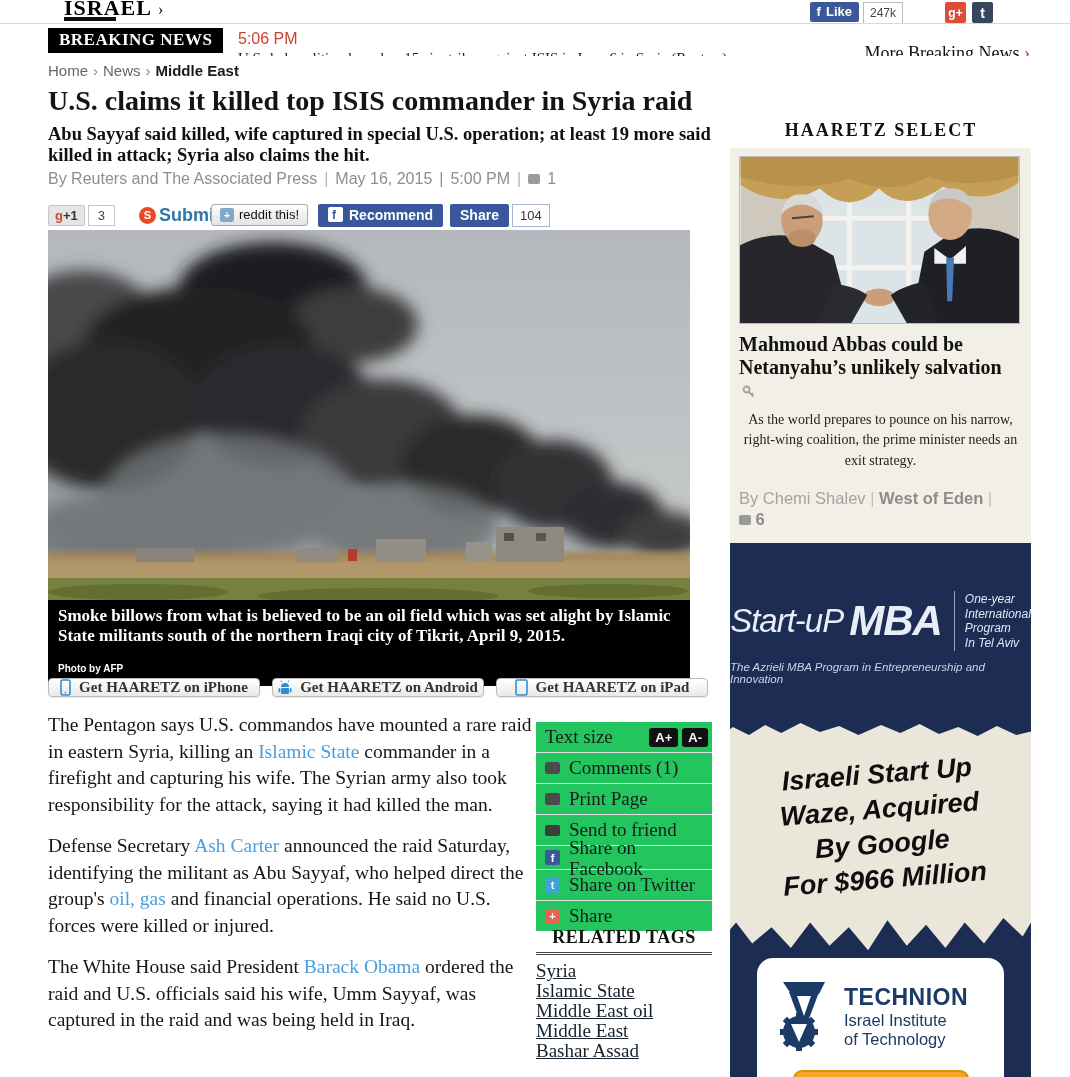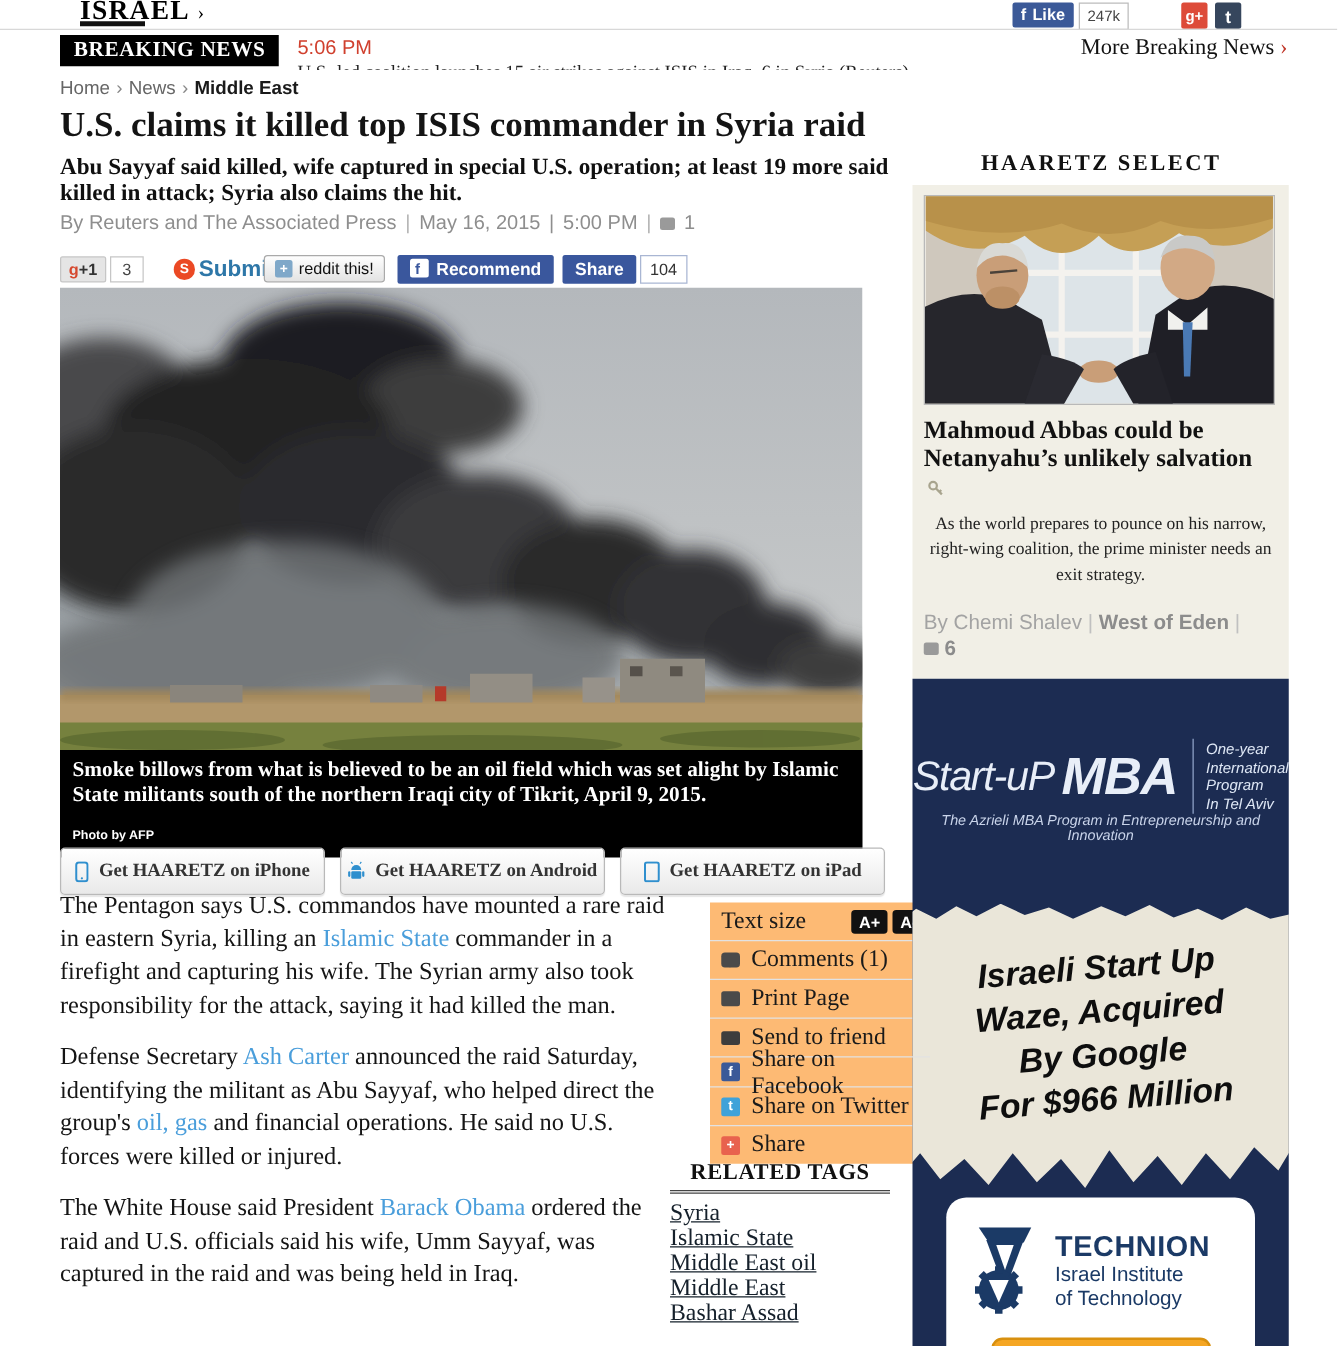--- a/index.html
+++ b/index.html
@@ -20,21 +20,21 @@
   .sq-icon { width:21px; height:21px; border-radius:2px; color:#fff; font-weight:bold; display:flex; align-items:center; justify-content:center; font-family:"Liberation Sans",sans-serif; }
   .gp { background:#dd4b39; font-size:12px; margin-left:42px; }
   .tb { background:#36465d; font-size:14px; margin-left:6px; }
   .top-rule { position:absolute; top:23px; left:0; width:1070px; border-top:1px solid #d8d8d8; }
 
   
   .breaking-bar { position:absolute; top:27px; left:48px; width:984px; height:29px; overflow:hidden; }
   .breaking-label { position:absolute; left:0; top:1px; background:#000; color:#fff; font-weight:bold; font-size:17px; letter-spacing:.5px; padding:2px 11px 3px; }
   .breaking-time { position:absolute; left:190px; top:3px; color:#d0402e; font-size:16px; font-family:"Liberation Sans",sans-serif; }
   .breaking-ticker { position:absolute; left:190px; top:23px; font-size:15px; color:#222; white-space:nowrap; }
-  .breaking-more { position:absolute; right:2px; top:0; font-size:18px; color:#111; cursor:pointer; }
+  .breaking-more { position:absolute; right:2px; top:16px; font-size:18px; color:#111; cursor:pointer; }
   .breaking-more .chev { color:#c0392b; }
 
   
   .breadcrumb { position:absolute; top:62px; left:48px; font-size:15px; color:#666; font-family:"Liberation Sans",sans-serif; }
   .breadcrumb .crumb { cursor:pointer; }
   .breadcrumb .sep { margin:0 5px; color:#888; }
   .breadcrumb .current { font-weight:bold; color:#1a1a1a; }
   .headline { position:absolute; top:85px; left:48px; width:690px; font-size:28px; font-weight:bold; color:#141414; }
   .subhead { position:absolute; top:124px; left:48px; width:668px; font-size:18.5px; font-weight:bold; line-height:21px; color:#101010; }
   .byline { position:absolute; top:170px; left:48px; font-size:16px; color:#8e8e8e; font-family:"Liberation Sans",sans-serif; display:flex; align-items:center; gap:7px; }
@@ -57,29 +57,29 @@
   .share-btn { margin-left:7px; }
   .share-count { border:1px solid #a9b6d3; background:#fff; color:#333; font-size:13px; padding:3px 7px; margin-left:3px; }
 
   
   .photo-wrap { position:absolute; top:230px; left:48px; width:642px; }
   .caption { background:#000; color:#fff; padding:6px 10px 7px; font-size:17px; font-weight:bold; line-height:19.5px; }
   .caption .credit { font-family:"Liberation Sans",sans-serif; font-size:10px; display:block; margin-top:14px; }
 
   
   .apps-row { position:absolute; top:678px; left:48px; width:660px; display:flex; gap:12px; }
-  .app-btn { flex:1; height:38px; border:1px solid #b9b9b9; border-radius:4px; background:linear-gradient(#ffffff,#e9e9e9); display:flex; align-items:center; justify-content:center; gap:8px; font-weight:bold; font-size:15px; color:#333; cursor:pointer; box-shadow:0 1px 1px rgba(0,0,0,.1); }
+  .app-btn { flex:1; height:19px; border:1px solid #b9b9b9; border-radius:4px; background:linear-gradient(#ffffff,#e9e9e9); display:flex; align-items:center; justify-content:center; gap:8px; font-weight:bold; font-size:15px; color:#333; cursor:pointer; box-shadow:0 1px 1px rgba(0,0,0,.1); }
 
   
   .article-body { position:absolute; top:712px; left:48px; width:490px; font-size:19.5px; line-height:26.5px; color:#151515; }
   .article-body p { margin-bottom:15px; }
   .article-body a { color:#4a9edb; text-decoration:none; cursor:pointer; }
 
   
-  .tools { position:absolute; top:722px; left:568px; width:176px; font-size:19px; background:#fdba74; }
+  .tools { position:absolute; top:722px; left:536px; width:176px; font-size:19px; background:#22c55e; }
   .tools .row { display:flex; align-items:center; gap:9px; padding:4px 2px 4px 9px; border-top:1px solid #e2e2e2; position:relative; }
   .tools .row:first-child { border-top:none; justify-content:space-between; padding-right:4px; }
   .ab { background:#111; color:#fff; border-radius:3px; font-size:13px; font-weight:bold; padding:2px 6px; font-family:"Liberation Sans",sans-serif; cursor:pointer; }
   .t-icon { width:15px; height:15px; border-radius:2px; flex:0 0 15px; display:flex; align-items:center; justify-content:center; color:#fff; font-size:11px; font-weight:bold; font-family:"Liberation Sans",sans-serif; }
   .ic-comment { background:#4a4a4a; position:relative; border-radius:3px; height:12px; }
   .ic-comment:after { content:""; position:absolute; left:3px; bottom:-4px; border:4px solid transparent; border-top-color:#4a4a4a; }
   .ic-print { background:#4a4a4a; height:12px; border-radius:2px; }
   .ic-mail { background:#3d3d3d; height:11px; }
   .ic-fb { background:#3b5998; }
   .ic-tw { background:#3fa2d9; }
@@ -106,21 +106,21 @@
   .s2 { margin-top:13px; }
   .s2-title { font-size:19.5px; font-weight:bold; line-height:22px; color:#111; cursor:pointer; }
 
   
   .ad { position:absolute; top:543px; left:730px; width:301px; height:534px; background:#1c2c52; overflow:hidden; cursor:pointer; }
   .mba { display:flex; justify-content:center; align-items:center; margin-top:48px; color:#e8eef8; font-family:"Liberation Sans",sans-serif; }
   .mba .brand { font-style:italic; font-size:33px; letter-spacing:-1px; }
   .mba .brandb { font-style:italic; font-weight:bold; font-size:42px; margin-left:6px; letter-spacing:-1px; }
   .mba .vdiv { width:1px; height:60px; background:#8fa3c9; margin:0 10px 0 12px; }
   .mba .prog { font-style:italic; font-size:12px; line-height:14.5px; color:#dfe8f6; }
-  .ad-tagline { text-align:center; font-style:italic; font-size:11.5px; color:#c9d4ea; font-family:"Liberation Sans",sans-serif; }
+  .ad-tagline { font-style:italic; font-size:11.5px; color:#c9d4ea; margin-top:10px; font-family:"Liberation Sans",sans-serif; }
   .torn { position:absolute; top:180px; left:-10px; width:322px; height:232px; background:#eae6d9;
     clip-path:polygon(0 14px,4% 4px,9% 12px,14% 2px,19% 10px,25% 0,31% 9px,37% 3px,43% 12px,50% 2px,56% 10px,62% 1px,68% 11px,74% 4px,80% 13px,86% 3px,92% 12px,100% 6px,100% 78%,94% 92%,88% 84%,82% 95%,76% 86%,70% 97%,64% 87%,58% 96%,52% 85%,46% 98%,40% 88%,34% 96%,28% 86%,22% 97%,16% 88%,10% 95%,5% 86%,0 94%); }
   .waze { margin-top:34px; transform:rotate(-4.5deg); text-align:center; font-family:"Liberation Sans",sans-serif; font-weight:bold; font-style:italic; font-size:27px; line-height:35px; color:#0e0e0e; }
   .technion-card { position:absolute; top:415px; left:27px; width:247px; height:200px; background:#fff; border-radius:16px; }
   .tech-inner { display:flex; align-items:center; gap:11px; padding:22px 10px 0 18px; }
   .tech-text { color:#1b3a66; font-family:"Liberation Sans",sans-serif; }
   .tech-name { font-weight:bold; font-size:23px; letter-spacing:.5px; }
   .tech-line { font-size:16.5px; line-height:18.5px; }
   .tech-btn { position:absolute; top:112px; left:50%; transform:translateX(-50%); width:176px; height:40px; background:#f5a623; border:2px solid #d8900f; border-radius:9px; }
 </style>

